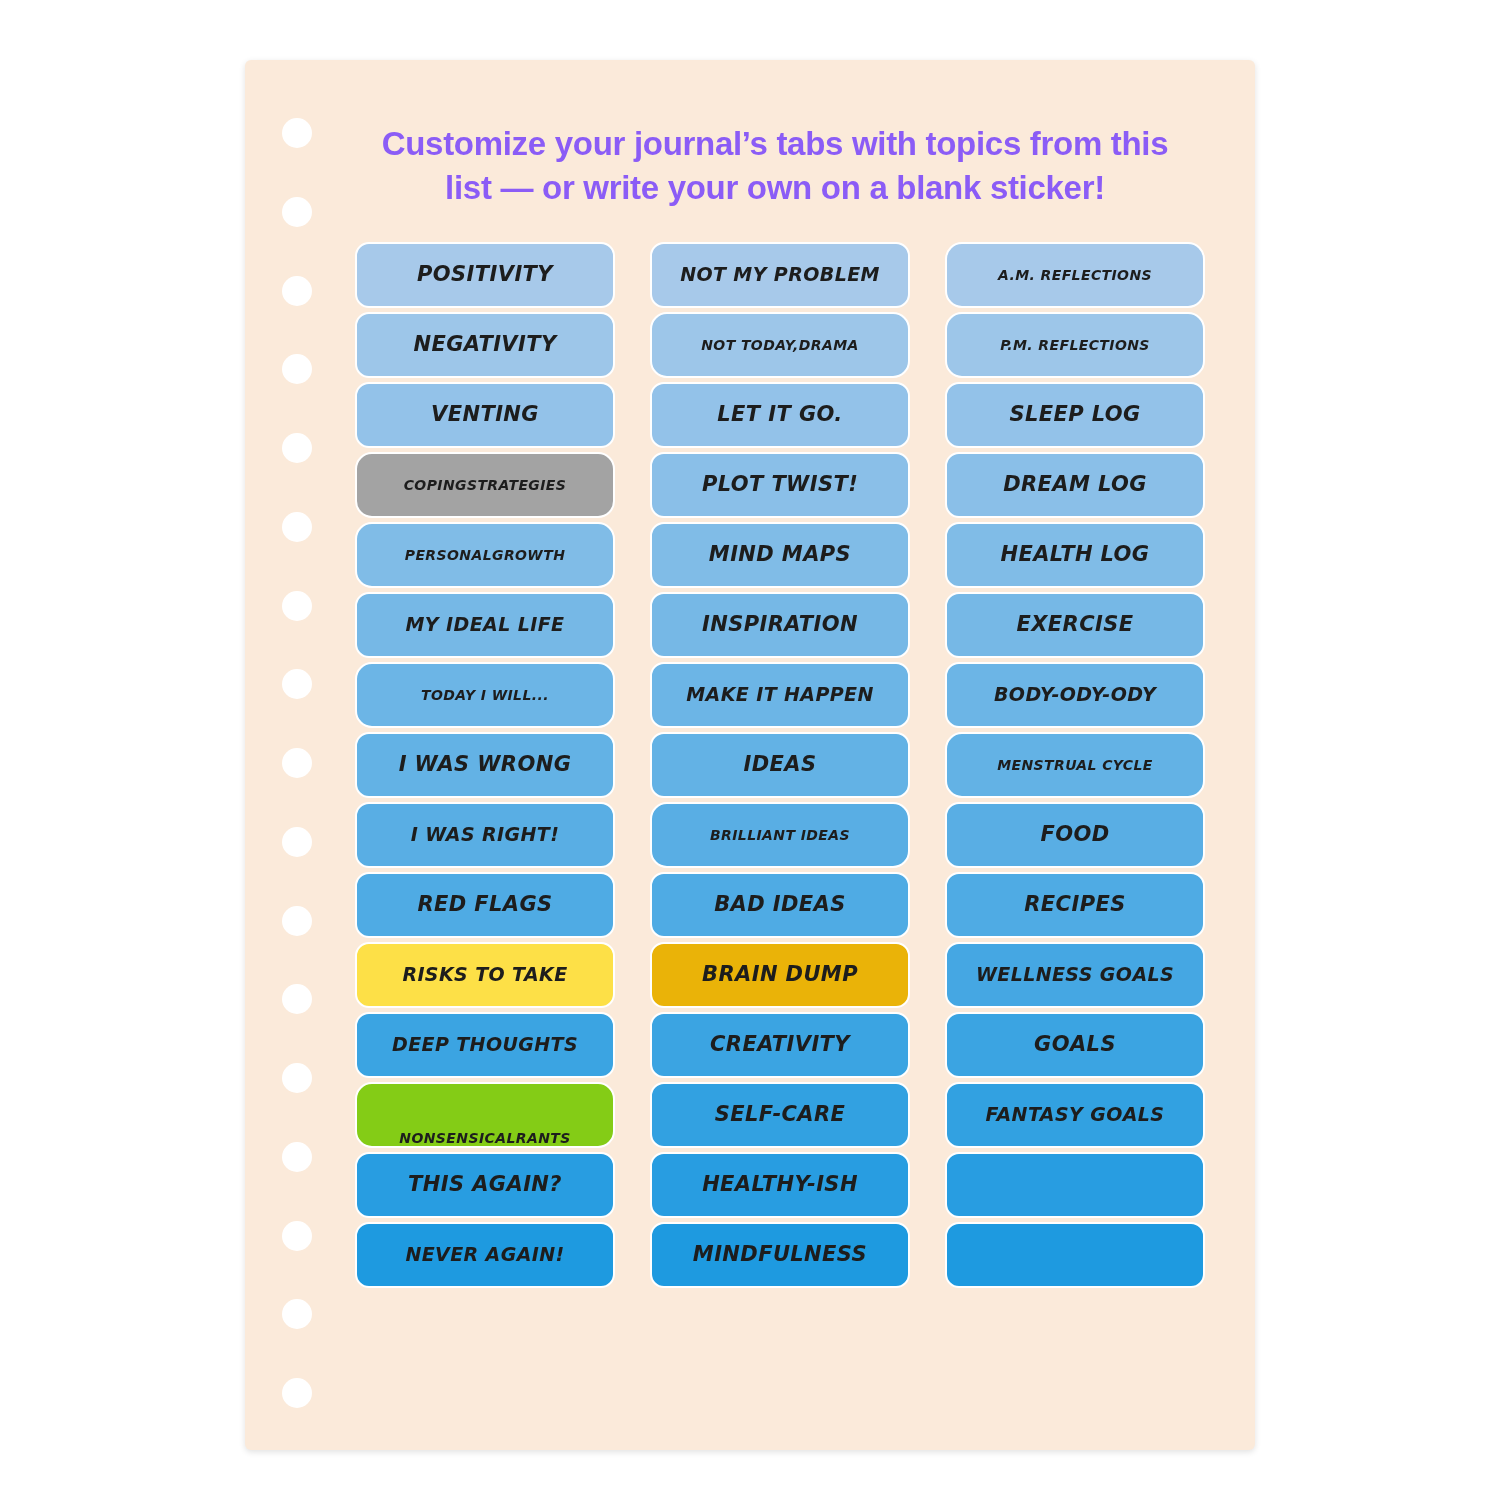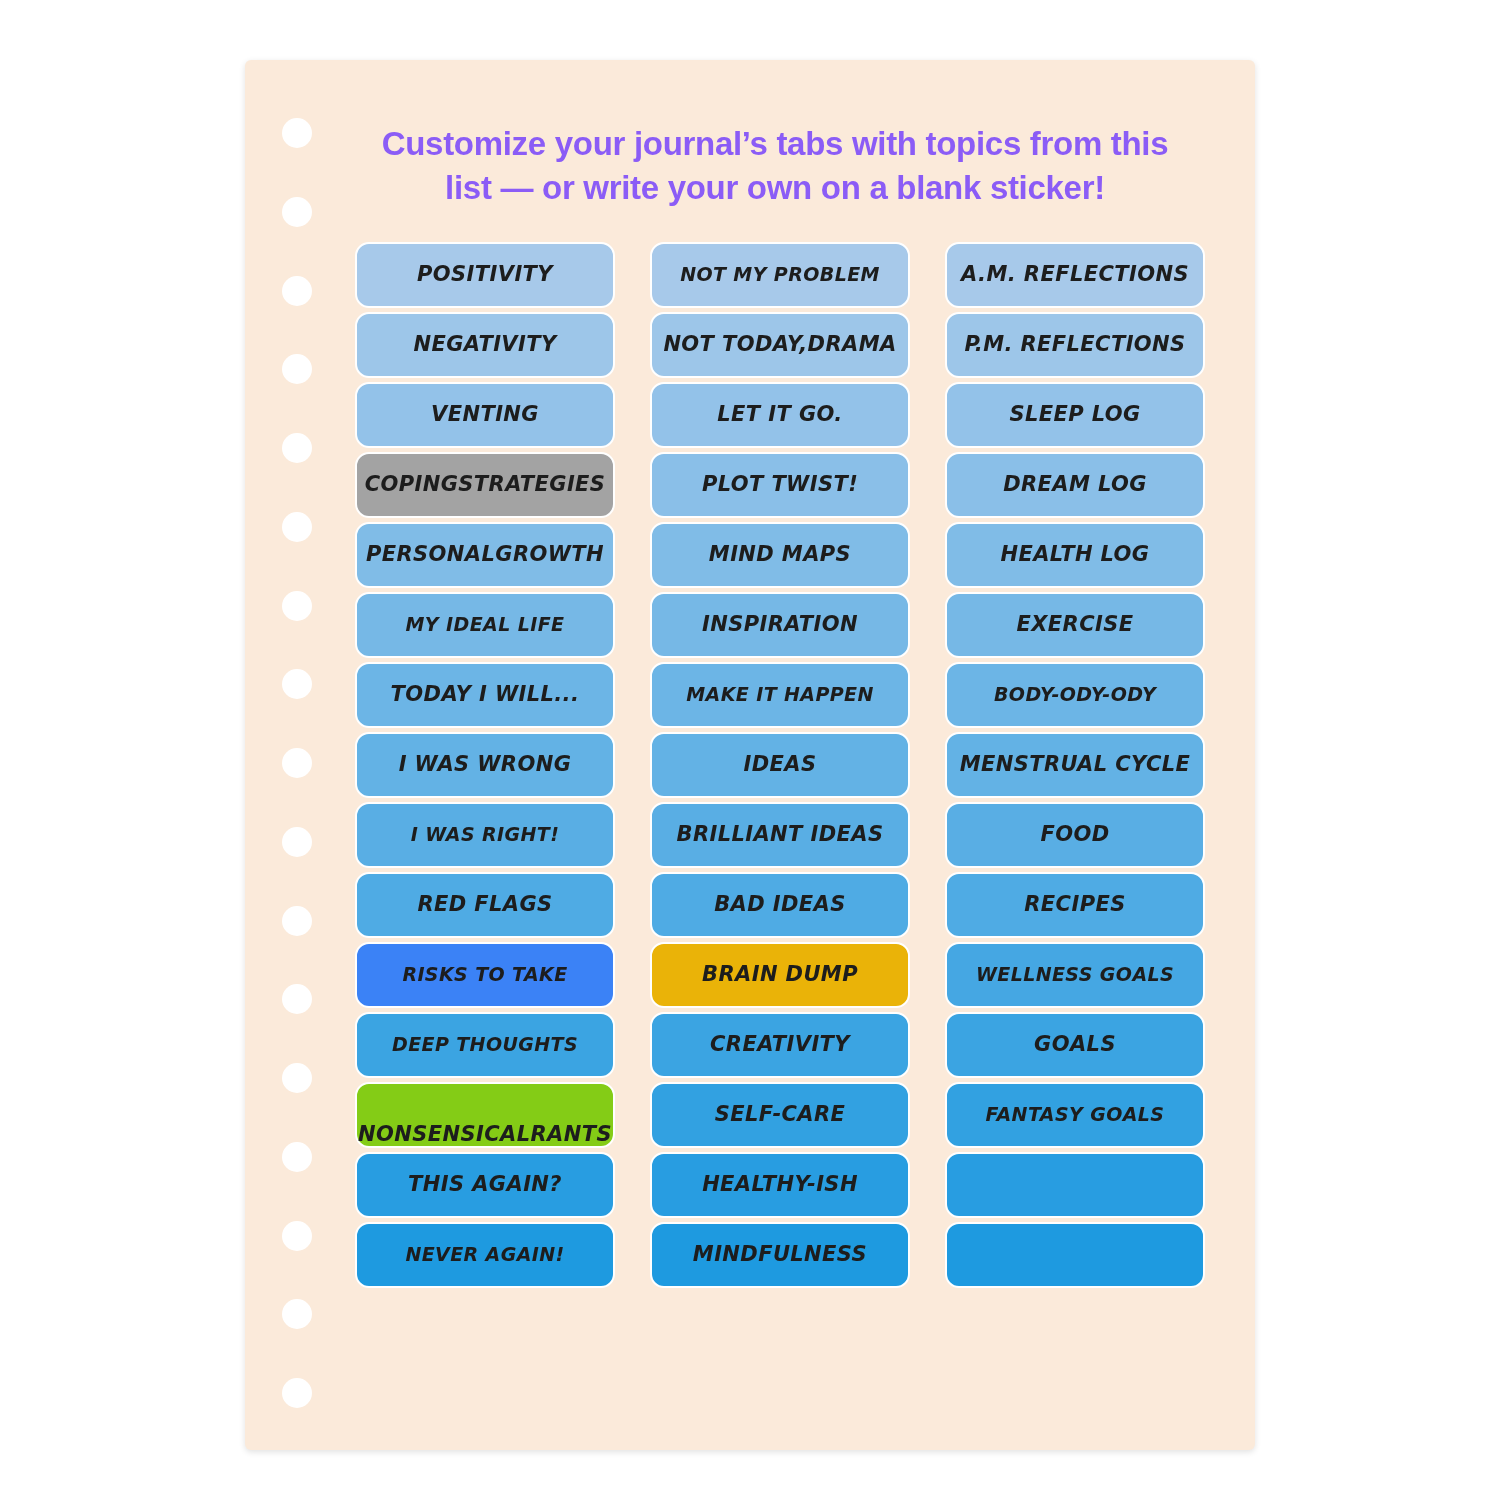--- a/index.html
+++ b/index.html
@@ -85,21 +85,21 @@
     font-family: "DejaVu Sans", sans-serif;
     font-weight: bold;
     font-style: italic;
     font-size: 21px;
     letter-spacing: 0.4px;
     color: #1d1d1d;
     line-height: 1.04;
     text-transform: uppercase;
   }
   .tab.small { font-size: 19px; }
-  .tab.tiny { font-size: 21px; }
+  .tab.tiny { font-size: 14px; border-radius: 17px; }
   .tab .l2 { display: block; }
 </style>
 </head>
 <body>
 
 <div id="sheet">
 
   <div id="punch-holes">
       <div class="punch-hole"></div>
       <div class="punch-hole"></div>
@@ -149,21 +149,21 @@
         </div>
         <div class="tab" style="background: rgb(99, 178, 229);">
           <span>I WAS WRONG</span>
         </div>
         <div class="tab small" style="background: rgb(89, 174, 228);">
           <span>I WAS RIGHT!</span>
         </div>
         <div class="tab" style="background: rgb(79, 171, 228);">
           <span>RED FLAGS</span>
         </div>
-        <div class="tab small" style="background: #3b82f6;">
+        <div class="tab small" style="background: #fde047;">
           <span>RISKS TO TAKE</span>
         </div>
         <div class="tab small" style="background: rgb(59, 164, 226);">
           <span>DEEP THOUGHTS</span>
         </div>
         <div class="tab tiny" style="background: #84cc16; align-items: flex-end;">
           <span class="l2">NONSENSICAL</span>
           <span class="l2">RANTS</span>
         </div>
         <div class="tab" style="background: rgb(40, 157, 225);">

